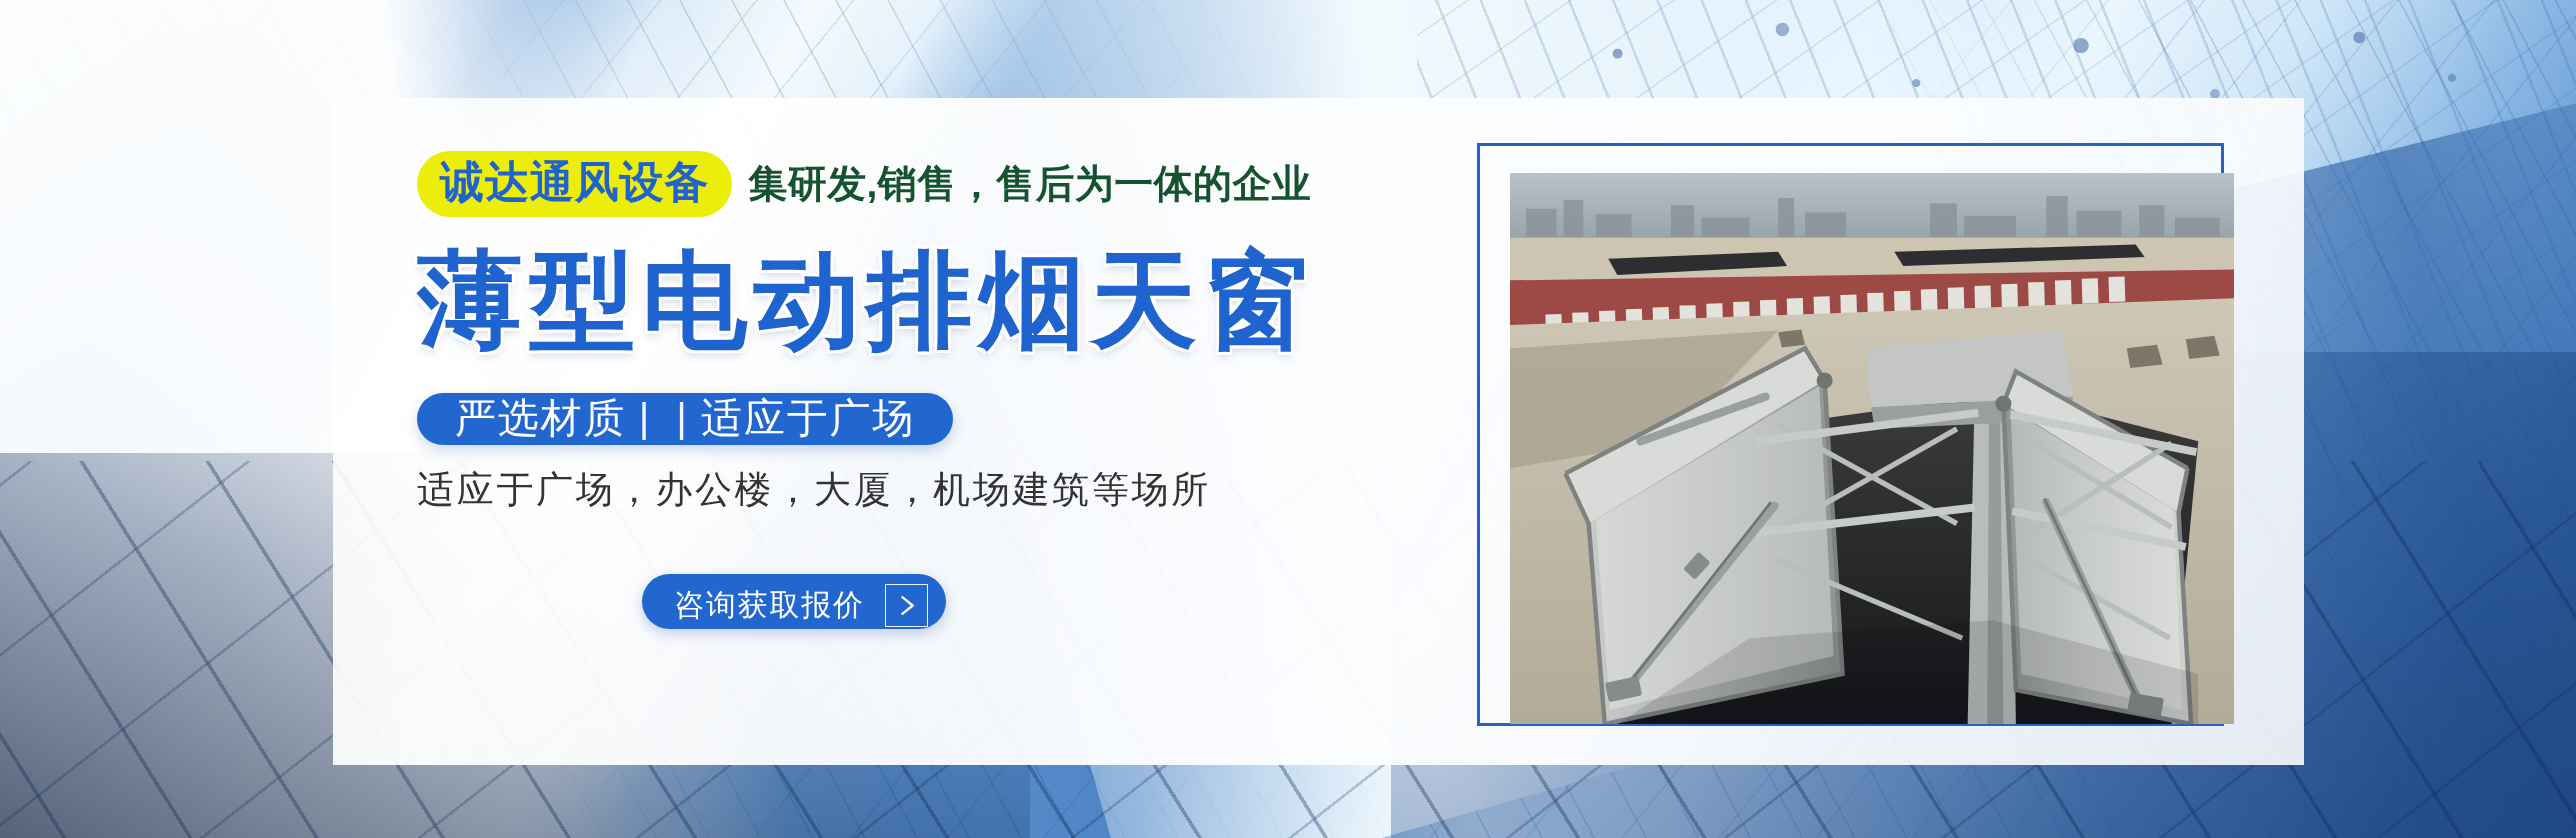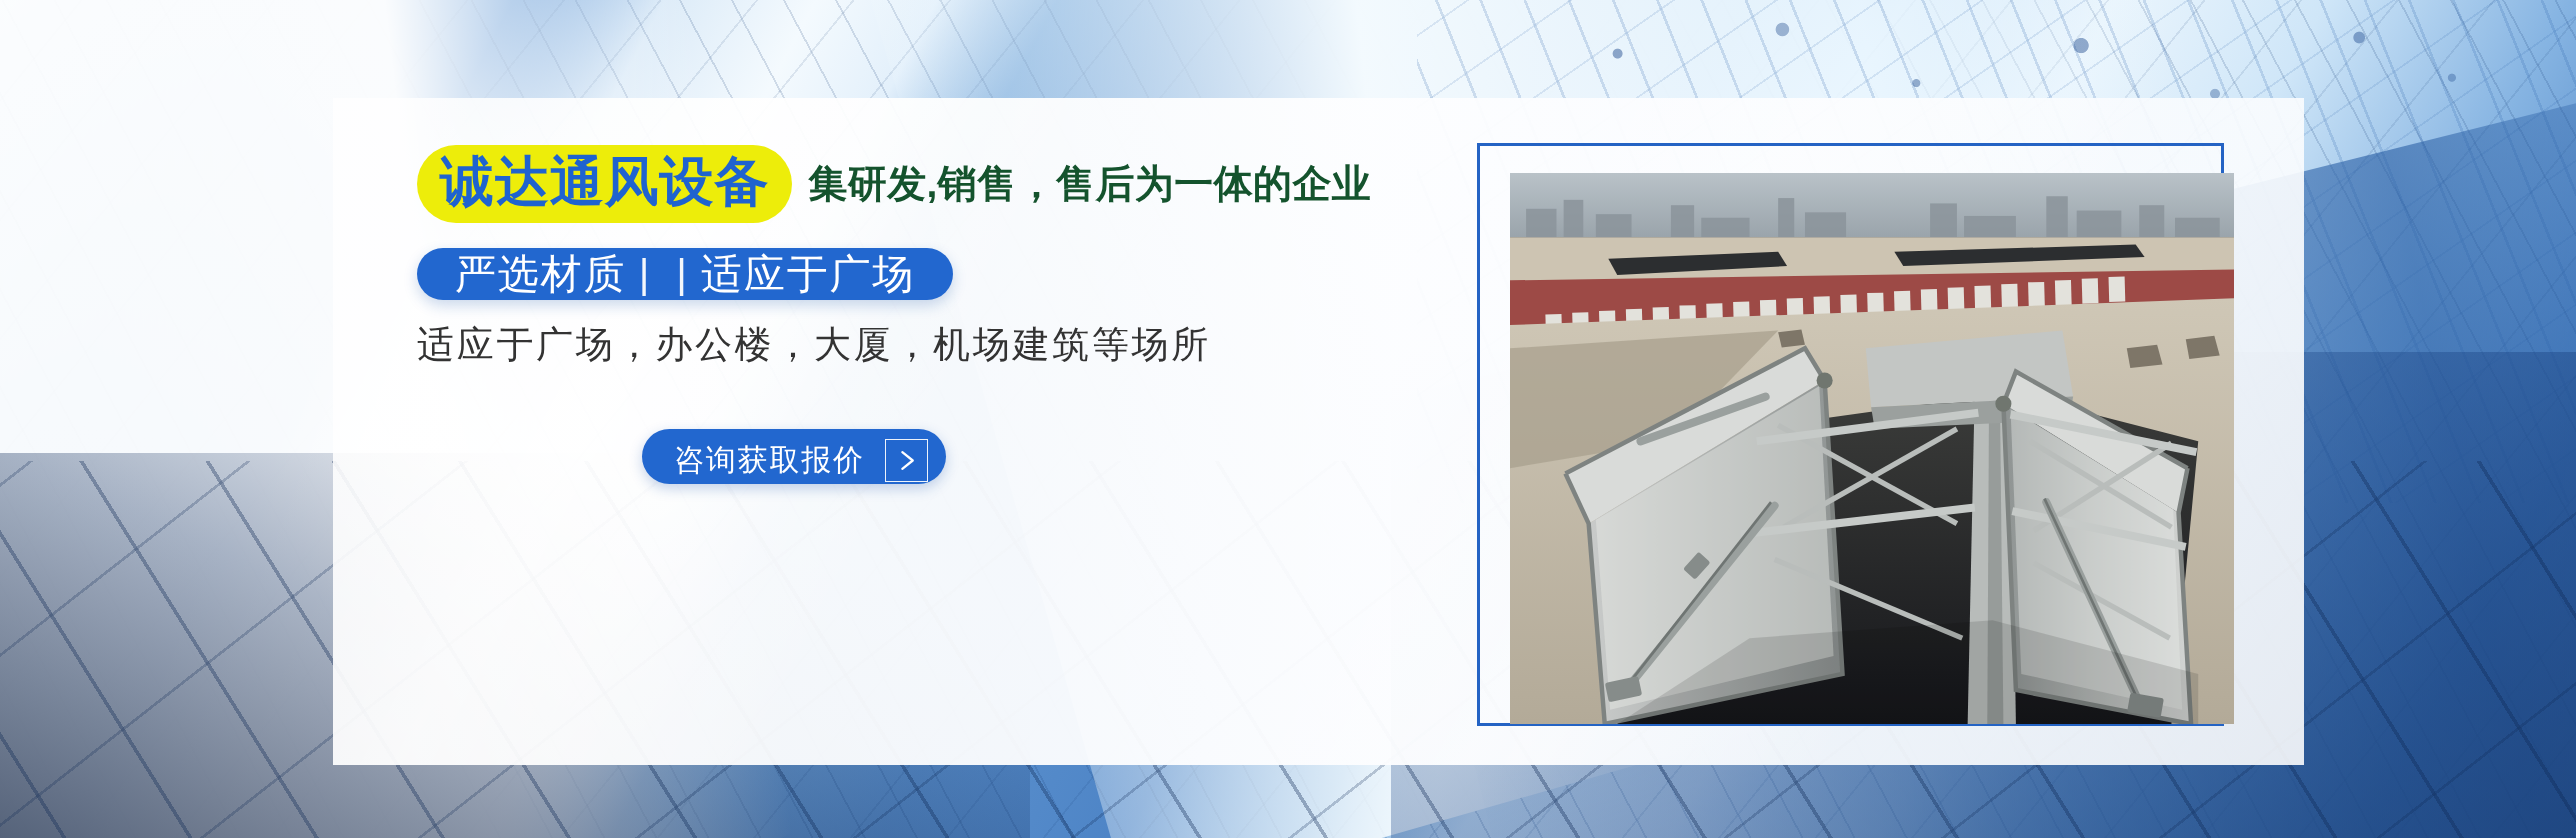--- a/index.html
+++ b/index.html
@@ -176,21 +176,21 @@
     height: 68px;
   }
   .brand-pill {
     display: inline-flex;
     align-items: center;
     justify-content: center;
     background: #eded0a;
     color: #1f63cf;
     border-radius: 893px;
     padding: 5.4px 23px 9px 23px;
-    font-size: 54px;
+    font-size: 44px;
     font-weight: 700;
     letter-spacing: 0.9px;
     line-height: 1.18;
     white-space: nowrap;
   }
   .tagline-text {
     color: #14532d;
     font-size: 39px;
     font-weight: 700;
     letter-spacing: 0.4px;
@@ -321,20 +321,21 @@
     <div class="panel-sheen"></div>
   </div>
 
   <div class="text-col">
 
     <div class="tagline-row">
       <span class="brand-pill">诚达通风设备</span>
       <span class="tagline-text">集研发,销售，售后为一体的企业</span>
     </div>
 
+    <div class="headline">薄型电动排烟天窗</div>
 
     <div class="feature-bar">
       <span>严选材质</span>
       <span class="feature-sep">|</span>
       <span class="feature-sep">|</span>
       <span>适应于广场</span>
     </div>
 
     <div class="description">适应于广场，办公楼，大厦，机场建筑等场所</div>
 

